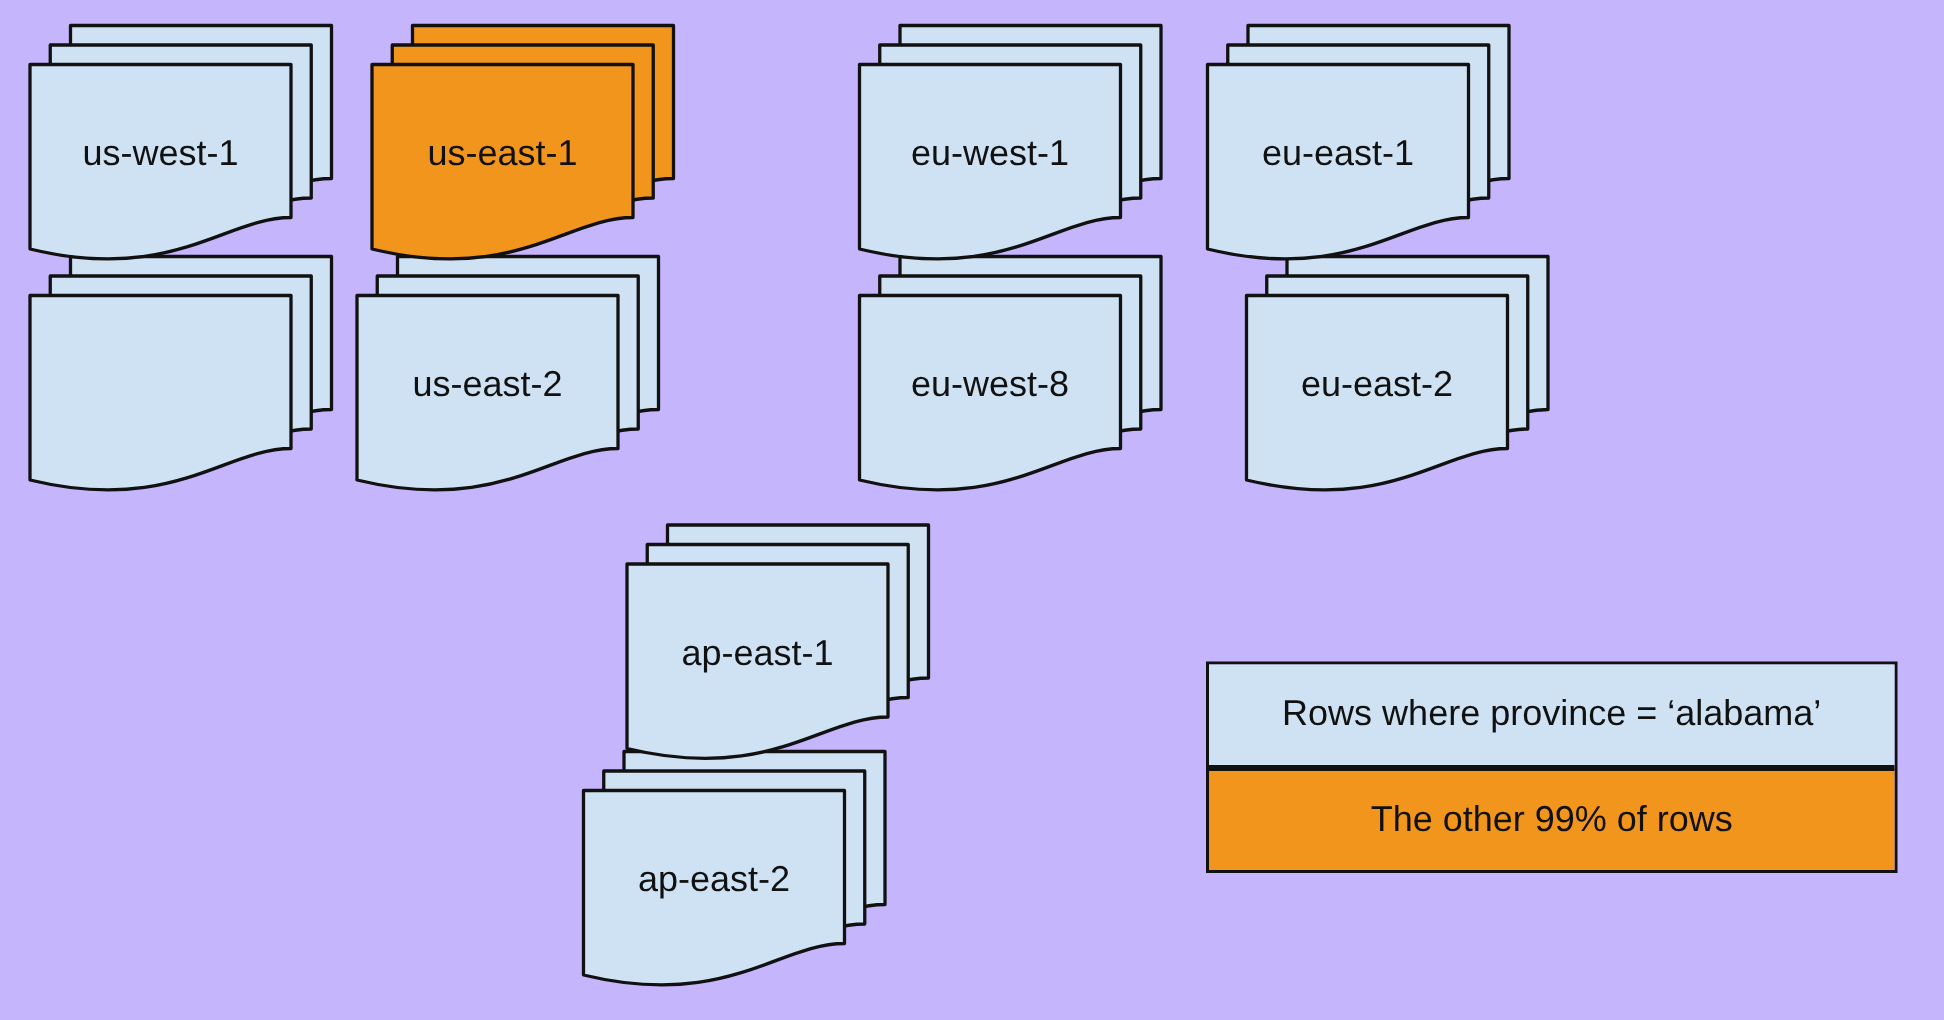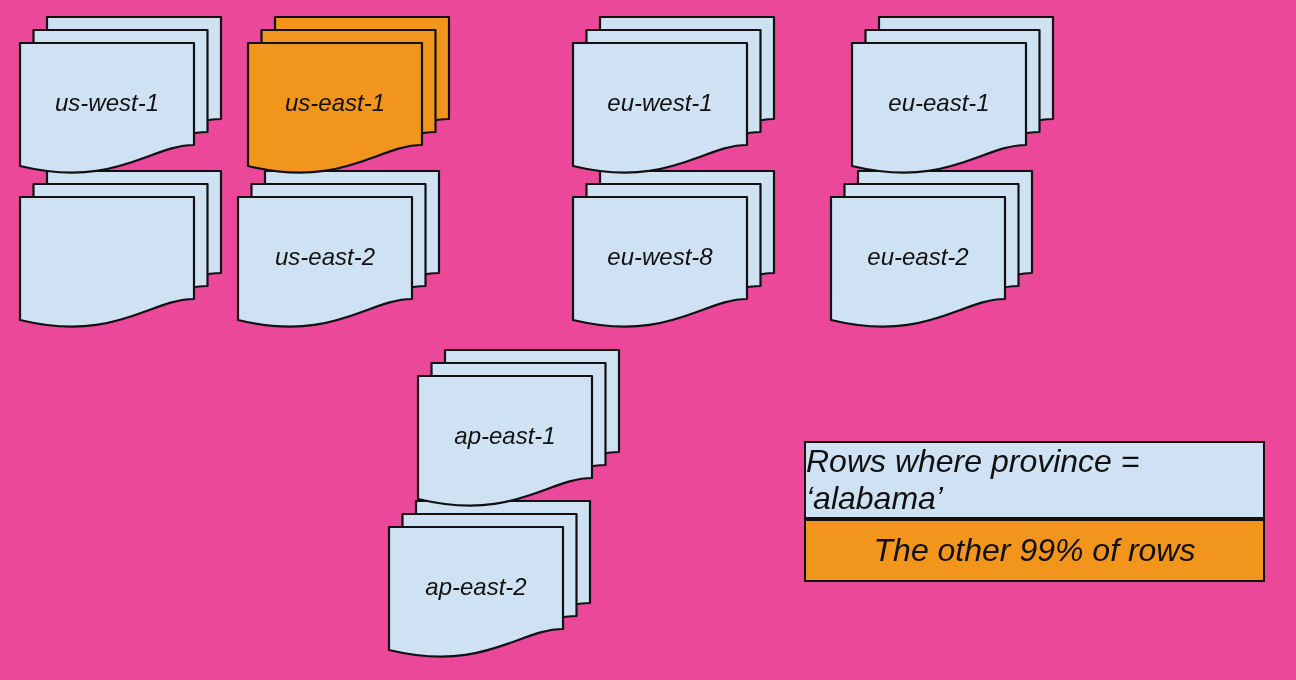--- a/index.html
+++ b/index.html
@@ -5,23 +5,22 @@
   html, body {
     margin: 0;
     padding: 0;
     background: #ffffff;
     font-family: "Liberation Sans", sans-serif;
   }
   .canvas {
     position: relative;
     width: 1296px;
     height: 680px;
-    background: #ec4899;
+    background: #c4b5fd;
     overflow: hidden;
-    font-style: italic;
   }
   .stack {
     position: absolute;
     width: 206px;
     height: 162px;
   }
   .stack.front-row { z-index: 3; }
   .stack.back-row  { z-index: 2; }
   .sheet {
     stroke: var(--stroke-color, #111111);
@@ -54,21 +53,21 @@
     box-sizing: border-box;
     display: flex;
     flex-direction: column;
     z-index: 4;
   }
   .legend-row {
     flex: 1;
     display: flex;
     align-items: center;
     justify-content: center;
-    font-size: 32px;
+    font-size: 24px;
     color: #111111;
     box-sizing: border-box;
   }
   .legend-row-partition {
     background: var(--partition-color, #cfe2f3);
     border-bottom: 2px solid var(--stroke-color, #111111);
   }
   .legend-row-highlight {
     background: var(--highlight-color, #f2951d);
     border-top: 2px solid var(--stroke-color, #111111);
@@ -99,21 +98,21 @@
 
   <div class="stack front-row" style="left:571px; top:15px;">
     <svg width="206" height="162" viewBox="0 0 206 162">
       <path class="sheet sheet-normal" transform="translate(29,2)" d="M0,0 H174 V102 C130,102 95,146 0,123 Z"></path>
       <path class="sheet sheet-normal" transform="translate(15.5,15)" d="M0,0 H174 V102 C130,102 95,146 0,123 Z"></path>
       <path class="sheet sheet-normal" transform="translate(2,28)" d="M0,0 H174 V102 C130,102 95,146 0,123 Z"></path>
     </svg>
     <div class="stack-label">eu-west-1</div>
   </div>
 
-  <div class="stack front-row" style="left:803px; top:15px;margin-left:47px;">
+  <div class="stack front-row" style="left:803px; top:15px;">
     <svg width="206" height="162" viewBox="0 0 206 162">
       <path class="sheet sheet-normal" transform="translate(29,2)" d="M0,0 H174 V102 C130,102 95,146 0,123 Z"></path>
       <path class="sheet sheet-normal" transform="translate(15.5,15)" d="M0,0 H174 V102 C130,102 95,146 0,123 Z"></path>
       <path class="sheet sheet-normal" transform="translate(2,28)" d="M0,0 H174 V102 C130,102 95,146 0,123 Z"></path>
     </svg>
     <div class="stack-label">eu-east-1</div>
   </div>
 
   <div class="stack back-row" style="left:18px; top:169px;">
     <svg width="206" height="162" viewBox="0 0 206 162">

